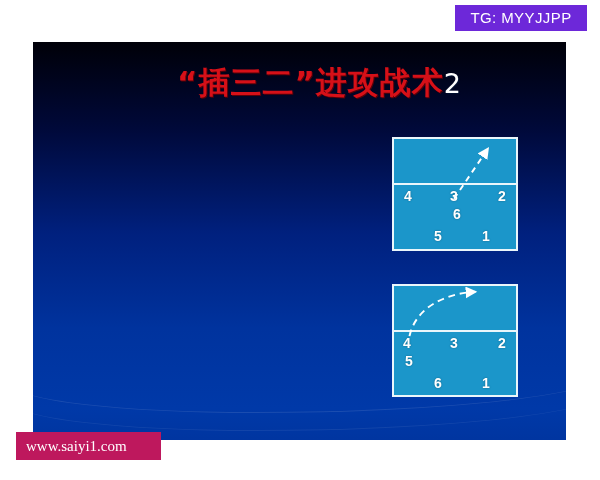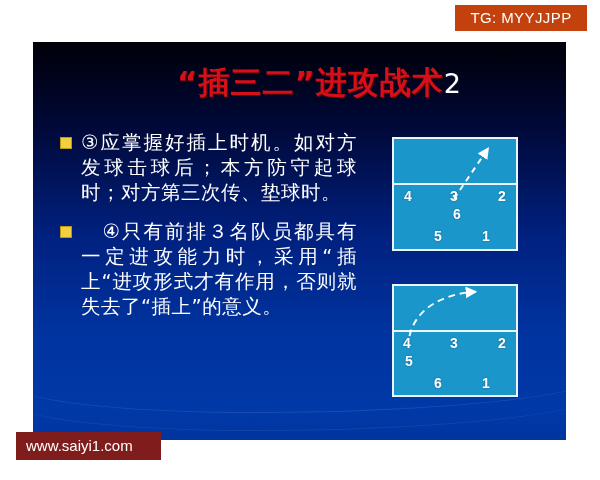--- a/index.html
+++ b/index.html
@@ -15,21 +15,21 @@
     font-family: "DejaVu Sans", "Liberation Sans", sans-serif;
   }
 
   
   #tg-watermark {
     position: absolute;
     left: 455px;
     top: 5px;
     width: 132px;
     height: 26px;
-    background: #c2410c;
+    background: #6d28d9;
     color: #ffffff;
     font-size: 15px;
     line-height: 26px;
     text-align: center;
     letter-spacing: 0.4px;
     font-family: "Liberation Sans", sans-serif;
     white-space: nowrap;
   }
 
   
@@ -156,57 +156,44 @@
     pointer-events: none;
   }
 
   
   #site-watermark {
     position: absolute;
     left: 16px;
     top: 432px;
     width: 145px;
     height: 28px;
-    background: #7f1d1d;
+    background: #be185d;
     color: #ffffff;
     font-size: 15px;
     line-height: 28px;
     padding-left: 10px;
     box-sizing: border-box;
-    font-family: Liberation Sans, sans-serif;
+    font-family: Liberation Serif, serif;
     white-space: nowrap;
   }
 </style>
 </head>
 <body>
 
 <div id="tg-watermark">TG: MYYJJPP</div>
 
 <div id="slide">
 
   <div class="swoosh a"></div>
   <div class="swoosh b"></div>
 
   <div id="slide-title">
     <span>“插三二”进攻战术</span><span class="suffix">2</span>
   </div>
 
-  <div id="body-column">
-
-    <div class="bullet-row">
-      <span class="bullet-marker"></span>
-      <div class="bullet-text">③应掌握好插上时机。如对方发球击球后；本方防守起球时；对方第三次传、垫球时。</div>
-    </div>
-
-    <div class="bullet-row">
-      <span class="bullet-marker"></span>
-      <div class="bullet-text">　④只有前排３名队员都具有一定进攻能力时，采用“插上“进攻形式才有作用，否则就失去了“插上”的意义。</div>
-    </div>
-
-  </div>
 
   <div class="court" id="court-top">
     <div class="attack-line"></div>
 
     <span class="pos" style="left:10px;  top:50px;">4</span>
     <span class="pos" style="left:56px;  top:50px;">3</span>
     <span class="pos" style="left:104px; top:50px;">2</span>
     <span class="pos" style="left:59px;  top:68px;">6</span>
     <span class="pos" style="left:40px;  top:90px;">5</span>
     <span class="pos" style="left:88px;  top:90px;">1</span>

